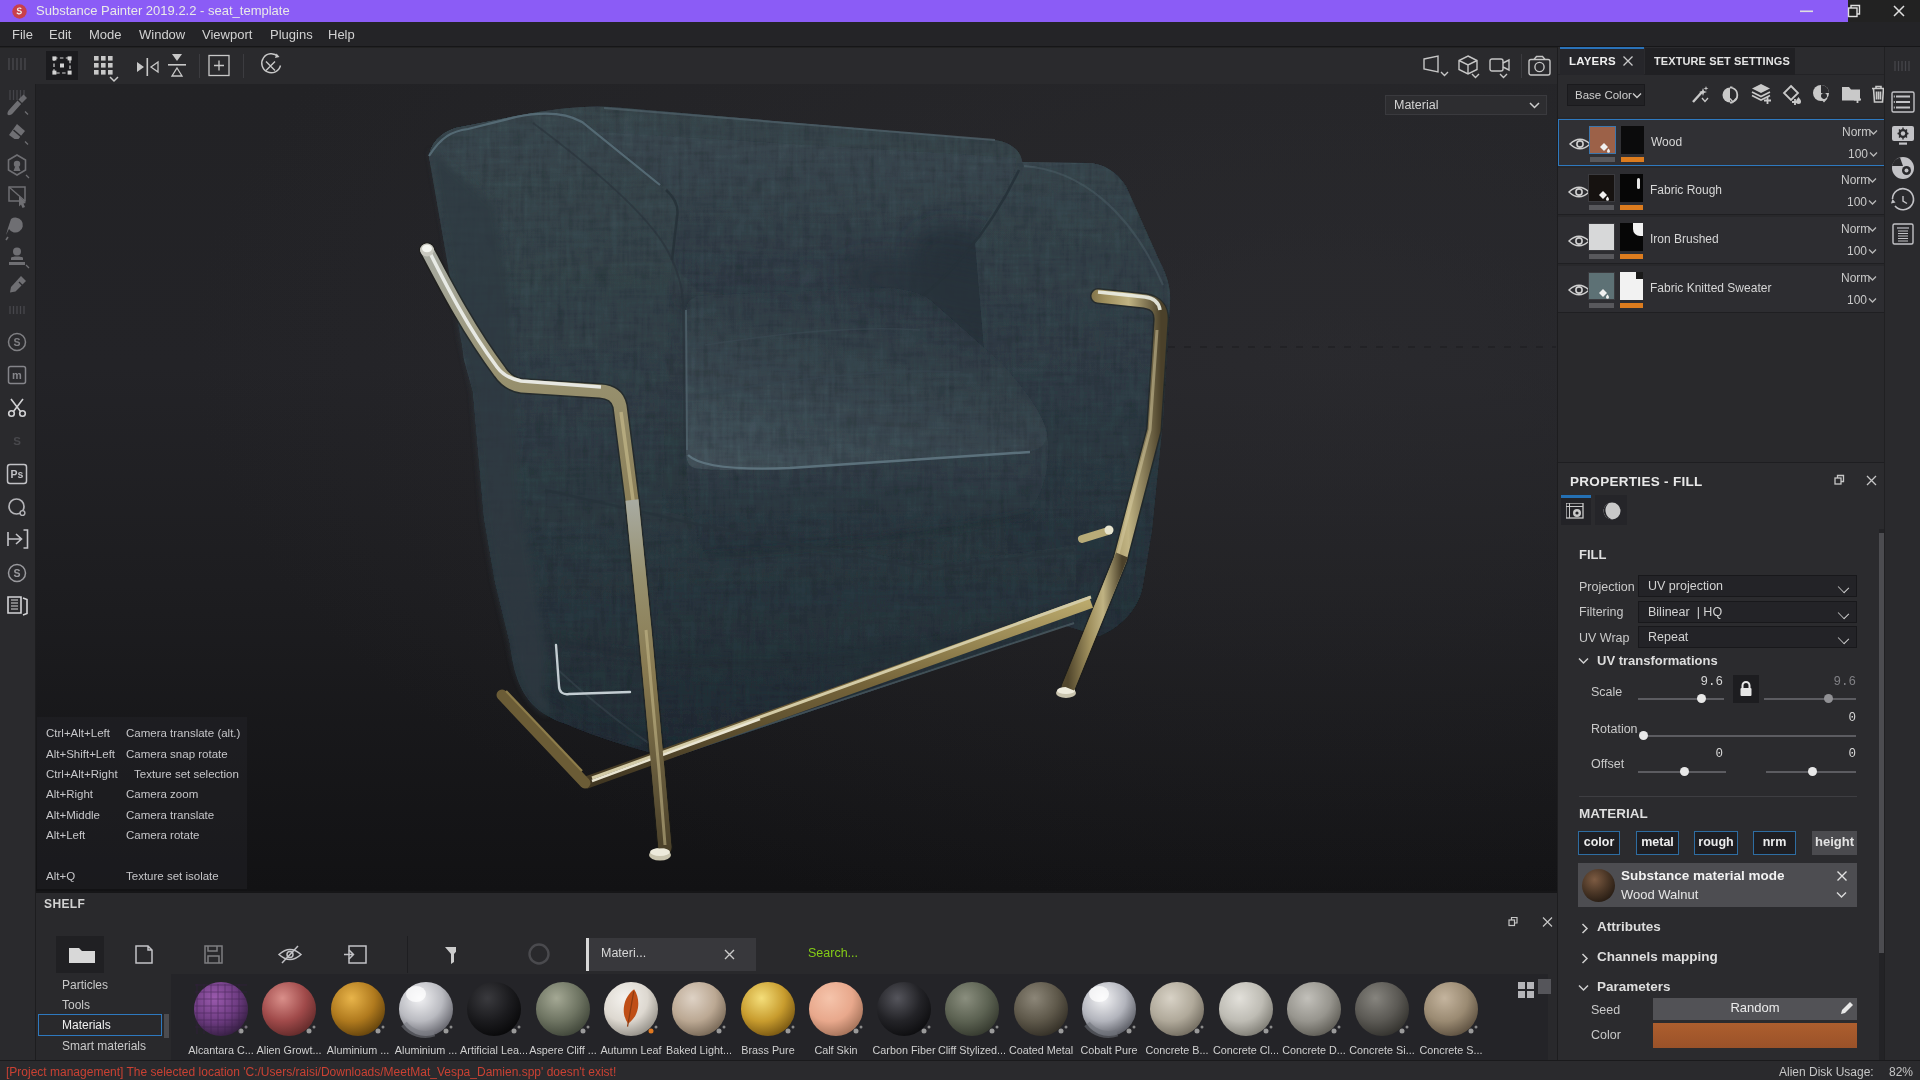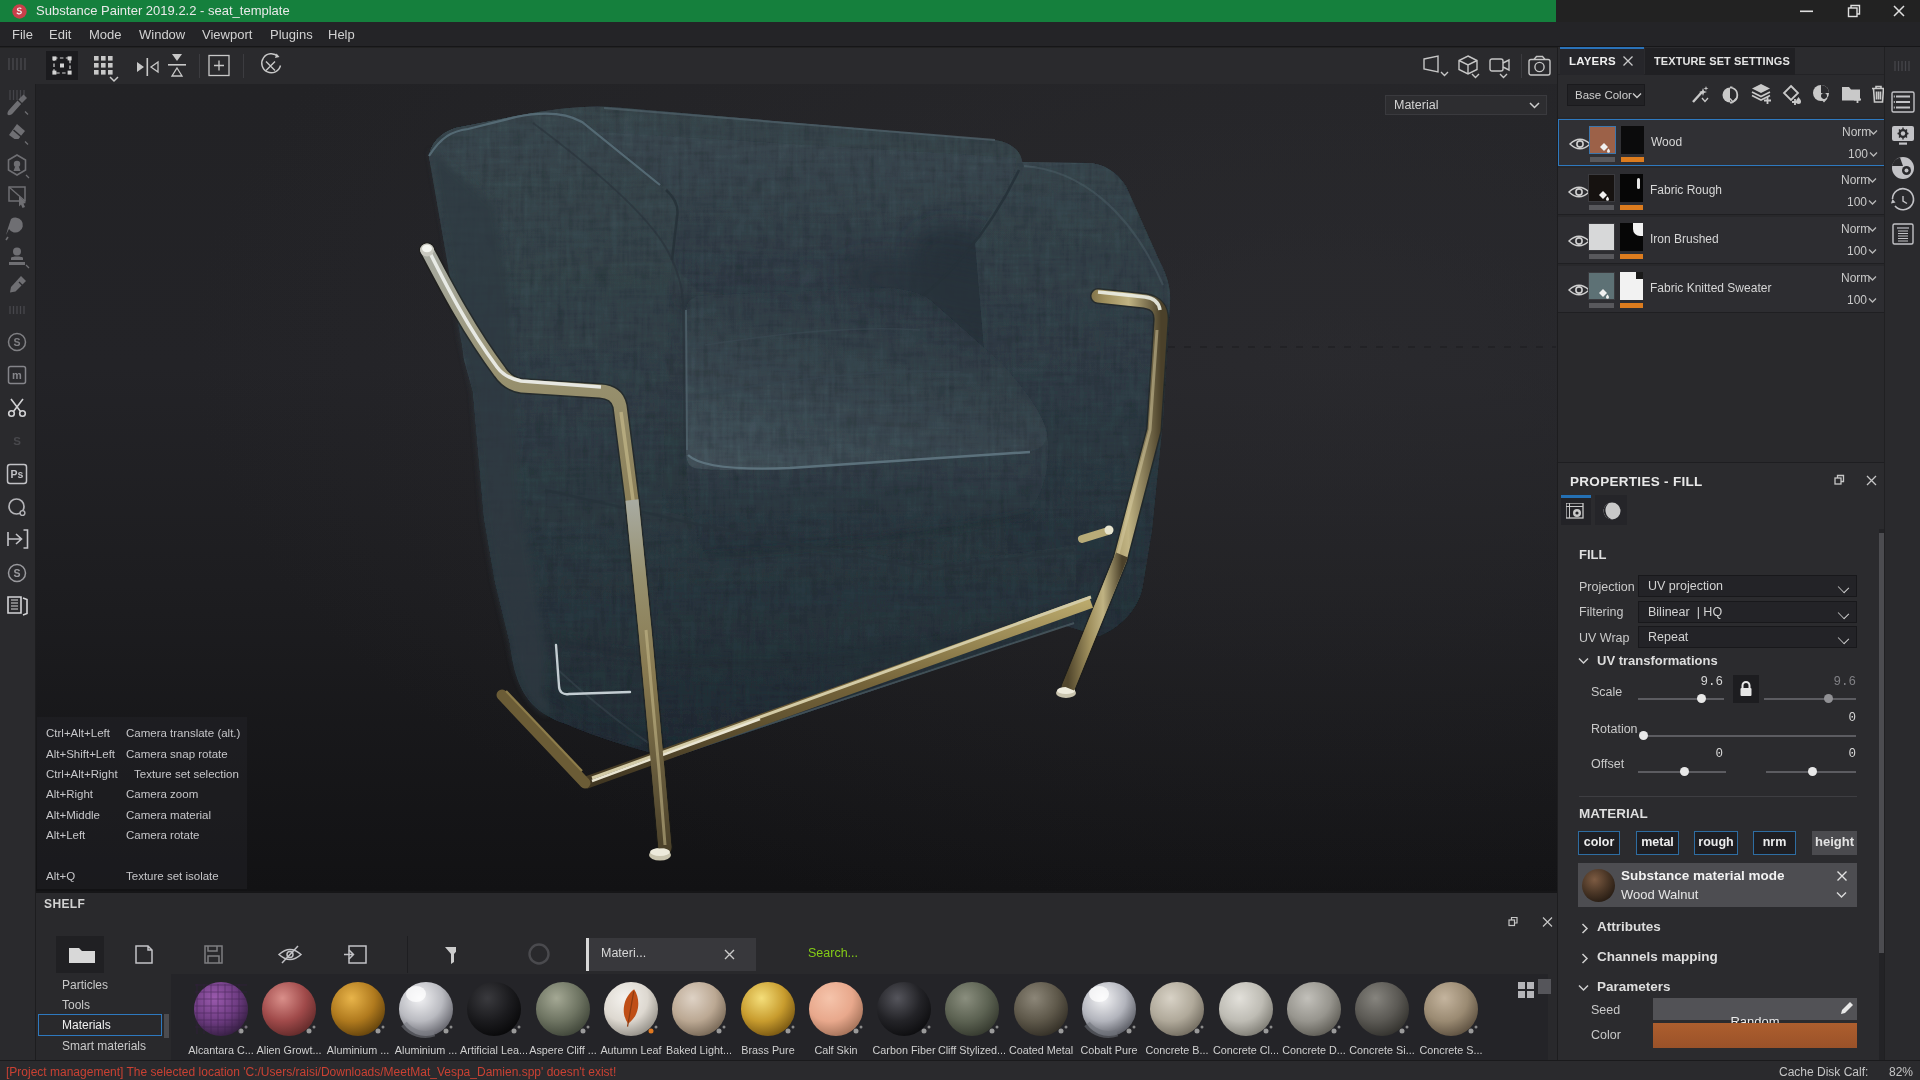--- a/index.html
+++ b/index.html
@@ -1,18 +1,18 @@
 <!DOCTYPE html>
 <html><head><meta charset="utf-8">
 <style>
 html,body{margin:0;padding:0;width:1920px;height:1080px;overflow:hidden;background:#222;
 font-family:"Liberation Sans",sans-serif;-webkit-font-smoothing:antialiased;}
 *{box-sizing:border-box;}
 .abs{position:absolute;}
-#titlebar{left:0;top:0;width:1556px;height:22px;background:#15803d;color:#e9e9e9;font-size:13px;}
+#titlebar{left:0;top:0;width:1848px;height:22px;background:#8b5cf6;color:#e9e9e9;font-size:13px;}
 #menubar{left:0;top:22px;width:1920px;height:25px;background:#242427;color:#d2d2d2;font-size:13px;border-bottom:1px solid #161618;}
 .menuitem{position:absolute;top:5px;}
 #toolbar{left:0;top:48px;width:1557px;height:36px;background:#2a2a2d;}
 #leftbar{left:0;top:84px;width:36px;height:976px;background:#2a2a2d;border-right:1px solid #1d1d1f;}
 #viewport{left:36px;top:84px;width:1521px;height:807px;background:#1d1d1f;}
 #shelf{left:36px;top:891px;width:1521px;height:169px;background:#29292c;border-top:2px solid #161618;}
 #rpanel{left:1557px;top:47px;width:327px;height:1013px;background:#2b2b2e;border-left:1px solid #1d1d1f;}
 #rightbar{left:1884px;top:47px;width:36px;height:1013px;background:#2a2a2d;border-left:1px solid #202022;}
 #statusbar{left:0;top:1060px;width:1920px;height:20px;background:#2a2a2d;border-top:1px solid #1a1a1c;font-size:12.5px;}
 .t{position:absolute;white-space:nowrap;}
@@ -427,21 +427,21 @@
 <div class="abs" style="left:0;top:633px;width:211px;height:172px;font-size:11.5px;color:#c6c6c9">
   <span class="t" style="left:10px;top:10px">Ctrl+Alt+Left</span>
       <span class="t" style="left:90px;top:10px">Camera translate (alt.)</span>
   <span class="t" style="left:10px;top:31px">Alt+Shift+Left</span>
       <span class="t" style="left:90px;top:31px">Camera snap rotate</span>
   <span class="t" style="left:10px;top:51px">Ctrl+Alt+Right</span>
       <span class="t" style="left:98px;top:51px">Texture set selection</span>
   <span class="t" style="left:10px;top:71px">Alt+Right</span>
       <span class="t" style="left:90px;top:71px">Camera zoom</span>
   <span class="t" style="left:10px;top:92px">Alt+Middle</span>
-      <span class="t" style="left:90px;top:92px">Camera material</span>
+      <span class="t" style="left:90px;top:92px">Camera translate</span>
   <span class="t" style="left:10px;top:112px">Alt+Left</span>
       <span class="t" style="left:90px;top:112px">Camera rotate</span>
   <span class="t" style="left:10px;top:153px">Alt+Q</span>
       <span class="t" style="left:90px;top:153px">Texture set isolate</span>
 </div>
 <div class="abs" style="left:1349px;top:11px;width:162px;height:20px;background:#2d2d30;border:1px solid #3a3a3e">
   <span class="t" style="left:8px;top:2px;font-size:12.5px;color:#d4d4d4">Material</span>
   <svg class="abs" style="left:143px;top:6px" width="11" height="8">
         <path d="M1 1 l4.5 4.5 4.5-4.5" stroke="#cfcfcf" stroke-width="1.5" fill="none"></path>
       </svg>
@@ -993,21 +993,21 @@
   <span class="t" style="left:39px;top:456px;font-size:13.5px;font-weight:bold;color:#dedede">Attributes</span>
   <svg class="abs" style="left:23px;top:490px" width="8" height="11">
         <path d="M1.5 1 l4.5 4.5 L1.5 10" stroke="#cfcfcf" stroke-width="1.5" fill="none"></path>
       </svg>
   <span class="t" style="left:39px;top:486px;font-size:13.5px;font-weight:bold;color:#dedede">Channels mapping</span>
   <svg class="abs" style="left:20px;top:521px" width="11" height="8">
         <path d="M1 1.5 l4.5 4.5 4.5-4.5" stroke="#cfcfcf" stroke-width="1.5" fill="none"></path>
       </svg>
   <span class="t" style="left:39px;top:516px;font-size:13.5px;font-weight:bold;color:#dedede">Parameters</span>
   <span class="t plab" style="left:33px;top:540px">Seed</span>
-  <div class="abs" style="left:95px;top:535px;width:204px;height:22px;background:#525256;color:#ececec;font-size:13px;text-align:center;padding-top:16px">Random</div>
+  <div class="abs" style="left:95px;top:535px;width:204px;height:22px;background:#525256;color:#ececec;font-size:13px;text-align:center;padding-top:2px">Random</div>
   <svg class="abs" style="left:281px;top:537px" width="16" height="16" viewBox="0 0 16 16">
         <path d="M2 14 l1 -4 8-8 3 3 -8 8z" fill="#e8e8e8"></path>
       </svg>
   <span class="t plab" style="left:33px;top:565px">Color</span>
   <div class="abs" style="left:95px;top:560px;width:204px;height:25px;background:linear-gradient(#ad5e2e,#9a5229)"></div>
 </div>
 <style>
 .plab{font-size:12.5px;color:#c9c9c9;}
 .pval{font-size:12.5px;color:#d6d6d6;font-family:Liberation Mono, monospace;}
 .pdd{left:80px;width:219px;height:22px;background:#232327;border:1px solid #18181b;color:#d2d2d2;font-size:12.5px;}
@@ -1058,15 +1058,15 @@
   <g transform="translate(18,187)" stroke="#c2c2c6" stroke-width="1.4" fill="none">
     <rect x="-10" y="-10" width="20" height="20" rx="1.5"></rect>
     <path d="M-6 -6 h12" stroke-width="1.2"></path>
     <path d="M-5 -3 h10 M-5 -.5 h10 M-5 2 h10 M-5 4.5 h10 M-5 7 h10" stroke-width="1"></path>
   </g>
 </svg>
 </div>
 
 <div class="abs" id="statusbar">
   <span class="t" style="left:6px;top:4px;color:#c94133;font-size:12px">[Project management] The selected location 'C:/Users/raisi/Downloads/MeetMat_Vespa_Damien.spp' doesn't exist!</span>
-  <span class="t" style="left:1779px;top:4px;color:#c6c6c6;font-size:12px">Cache Disk Calf:</span>
+  <span class="t" style="left:1779px;top:4px;color:#c6c6c6;font-size:12px">Alien Disk Usage:</span>
   <span class="t" style="left:1889px;top:4px;color:#c6c6c6;font-size:12px">82%</span>
 </div>
 
 </body></html>

